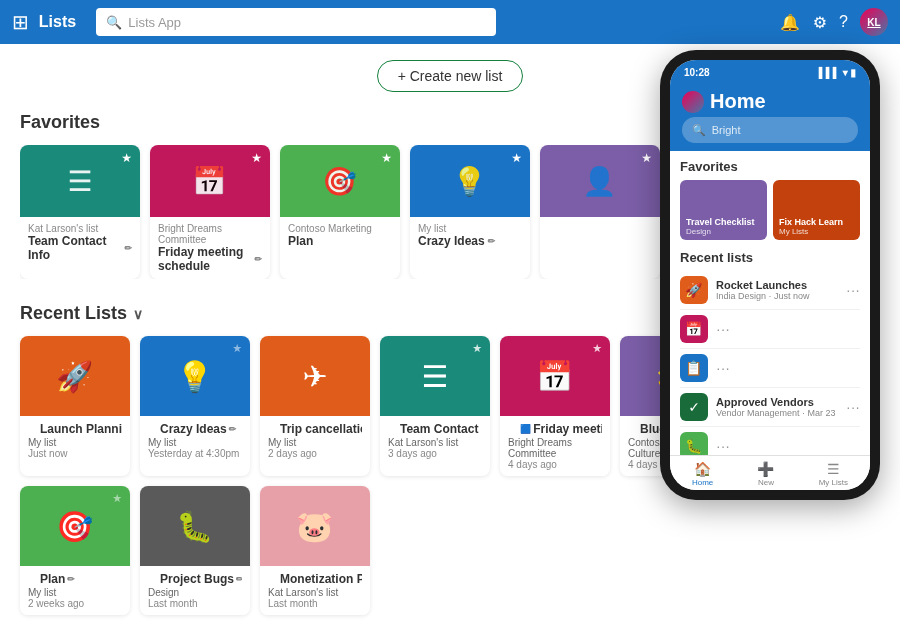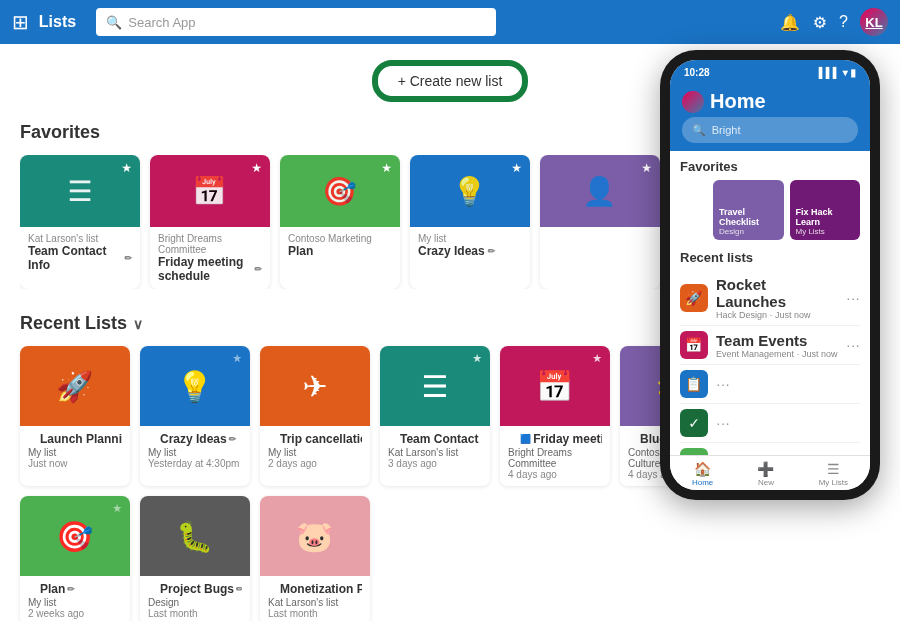--- a/index.html
+++ b/index.html
@@ -55,42 +55,42 @@
     }
     .avatar {
       width: 28px;
       height: 28px;
       border-radius: 50%;
       background: linear-gradient(135deg, #e05, #47a);
       display: flex;
       align-items: center;
       justify-content: center;
       color: white;
-      font-size: 13px;
+      font-size: 10px;
       font-weight: bold;
       text-decoration: underline;
     }
 
     
     .main-content {
       background: white;
       height: calc(621px - 44px);
       overflow-y: auto;
       padding: 16px 20px;
     }
 
     
     .create-btn-row {
       display: flex;
       justify-content: center;
       margin-bottom: 20px;
     }
     .create-btn {
       background: white;
-      border: 6px solid #15803d;
+      border: 1px solid #15803d;
       border-radius: 20px;
       padding: 7px 20px;
       font-size: 14px;
       color: #333;
       cursor: pointer;
       display: flex;
       align-items: center;
       gap: 6px;
     }
 
@@ -328,21 +328,21 @@
       align-items: center;
       justify-content: center;
       color: white;
       font-size: 14px;
       flex-shrink: 0;
     }
     .phone-list-info {
       flex: 1;
     }
     .phone-list-name {
-      font-size: 15px;
+      font-size: 11px;
       font-weight: 600;
       color: #333;
     }
     .phone-list-meta {
       font-size: 9px;
       color: #888;
     }
     .phone-list-dots {
       color: #999;
       font-size: 14px;
@@ -371,21 +371,21 @@
     }
   </style>
 </head>
 <body>
 
 <div class="top-bar">
   <span class="top-bar-grid">⊞</span>
   <span class="top-bar-title">Lists</span>
   <div class="search-bar">
     <span>🔍</span>
-    <span style="color:#999;font-size:13px;">Search App</span>
+    <span style="color:#999;font-size:13px;">Lists App</span>
   </div>
   <div class="top-bar-icons">
     <span style="cursor:pointer;">🔔</span>
     <span style="cursor:pointer;">⚙</span>
     <span style="cursor:pointer;">?</span>
     <div class="avatar">KL</div>
   </div>
 </div>
 
 <div class="main-content">
@@ -575,53 +575,53 @@
       </div>
       <div class="phone-search">
         <span>🔍</span>
         <span style="font-size:11px;color:rgba(255,255,255,0.8);">Bright</span>
       </div>
     </div>
 
     <div class="phone-body">
       <div class="phone-section-title">Favorites</div>
       <div class="phone-fav-row">
-        <div class="phone-fav-card" style="background:#7b5ea7;margin-left:33px;">
+        <div class="phone-fav-card" style="background:#7b5ea7;">
           <div class="phone-fav-card-title">Travel Checklist</div>
           <div class="phone-fav-card-sub">Design</div>
         </div>
-        <div class="phone-fav-card" style="background:#701a75;">
+        <div class="phone-fav-card" style="background:#c2410c;">
           <div class="phone-fav-card-title">Fix Hack Learn</div>
           <div class="phone-fav-card-sub">My Lists</div>
         </div>
       </div>
       <div class="phone-section-title">Recent lists</div>
 
       <div class="phone-list-item">
         <div class="phone-list-icon" style="background:#e05c1a;">🚀</div>
         <div class="phone-list-info">
           <div class="phone-list-name">Rocket Launches</div>
-          <div class="phone-list-meta">Hack Design · Just now</div>
+          <div class="phone-list-meta">India Design · Just now</div>
         </div>
         <span class="phone-list-dots">···</span>
       </div>
       <div class="phone-list-item">
         <div class="phone-list-icon" style="background:#c0185a;">📅</div>
-        <div class="phone-list-info">
-          <div class="phone-list-name">Team Events</div>
-          <div class="phone-list-meta">Event Management · Just now</div>
-        </div>
         <span class="phone-list-dots">···</span>
       </div>
       <div class="phone-list-item">
         <div class="phone-list-icon" style="background:#1a73c4;">📋</div>
         <span class="phone-list-dots">···</span>
       </div>
       <div class="phone-list-item">
         <div class="phone-list-icon" style="background:#1a6b3a;">✓</div>
+        <div class="phone-list-info">
+          <div class="phone-list-name">Approved Vendors</div>
+          <div class="phone-list-meta">Vendor Management · Mar 23</div>
+        </div>
         <span class="phone-list-dots">···</span>
       </div>
       <div class="phone-list-item">
         <div class="phone-list-icon" style="background:#4caf50;">🐛</div>
         <span class="phone-list-dots">···</span>
       </div>
 
     </div>
 
     <div class="phone-bottom-nav">

